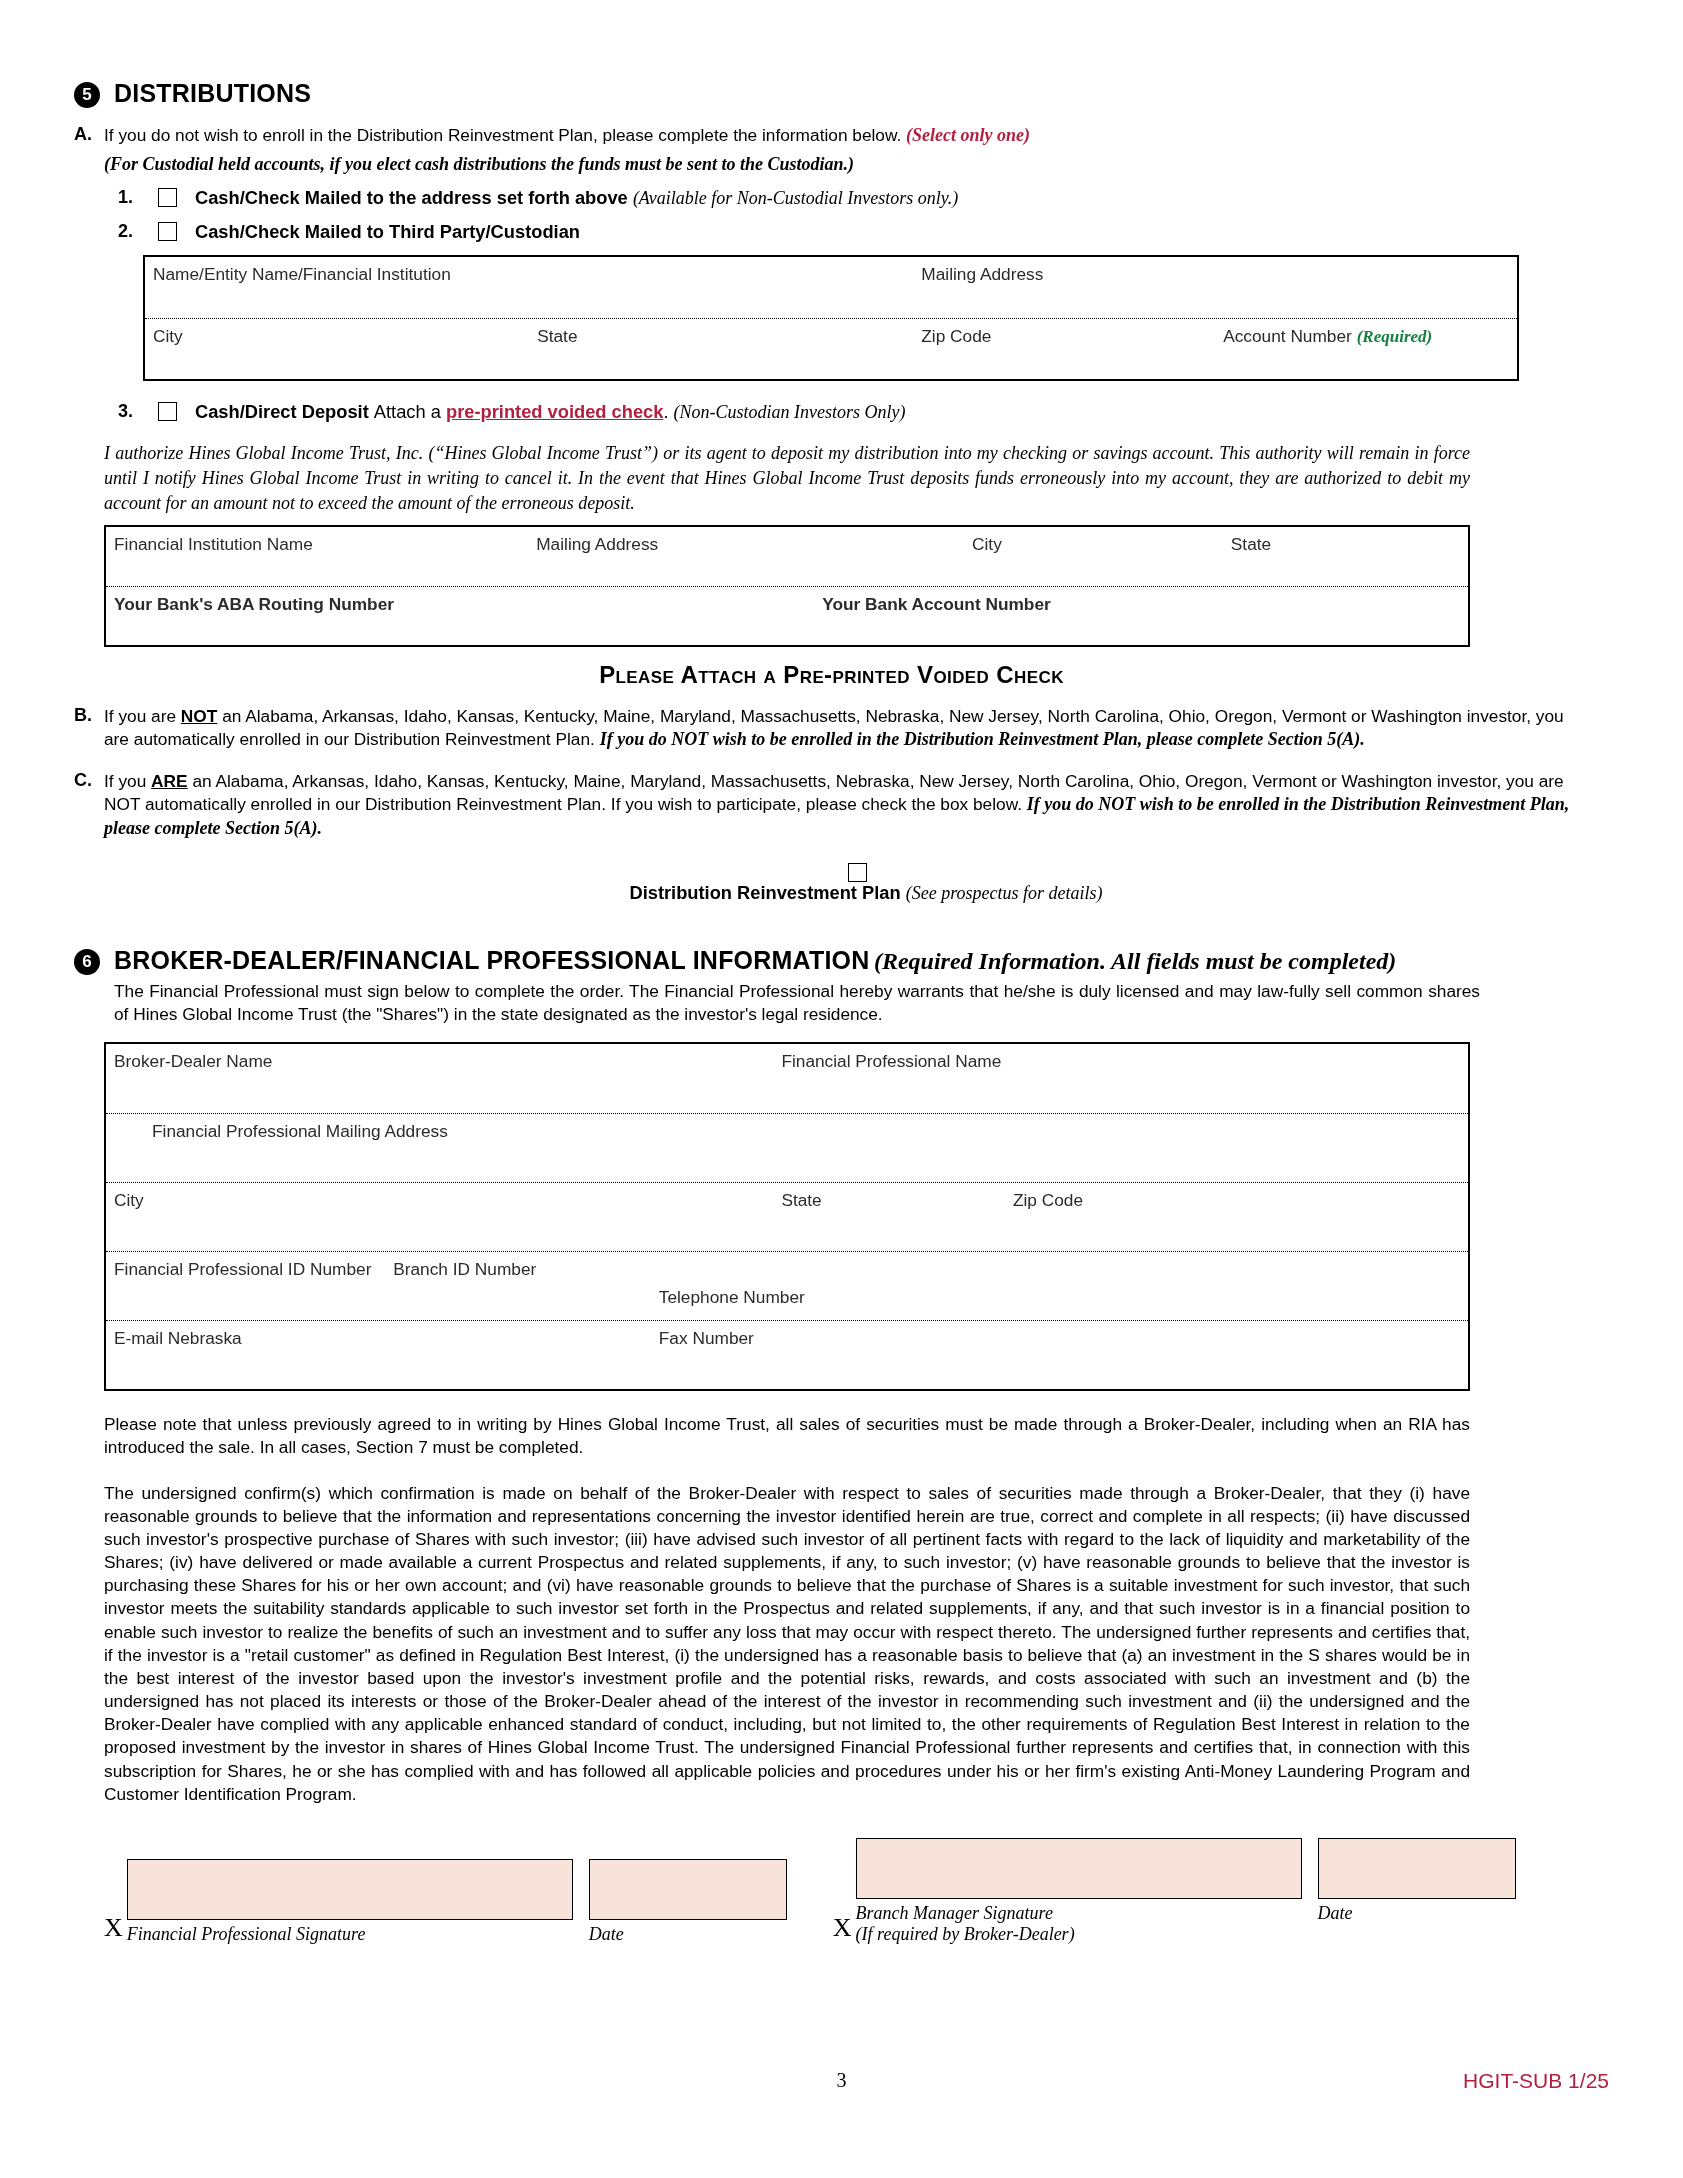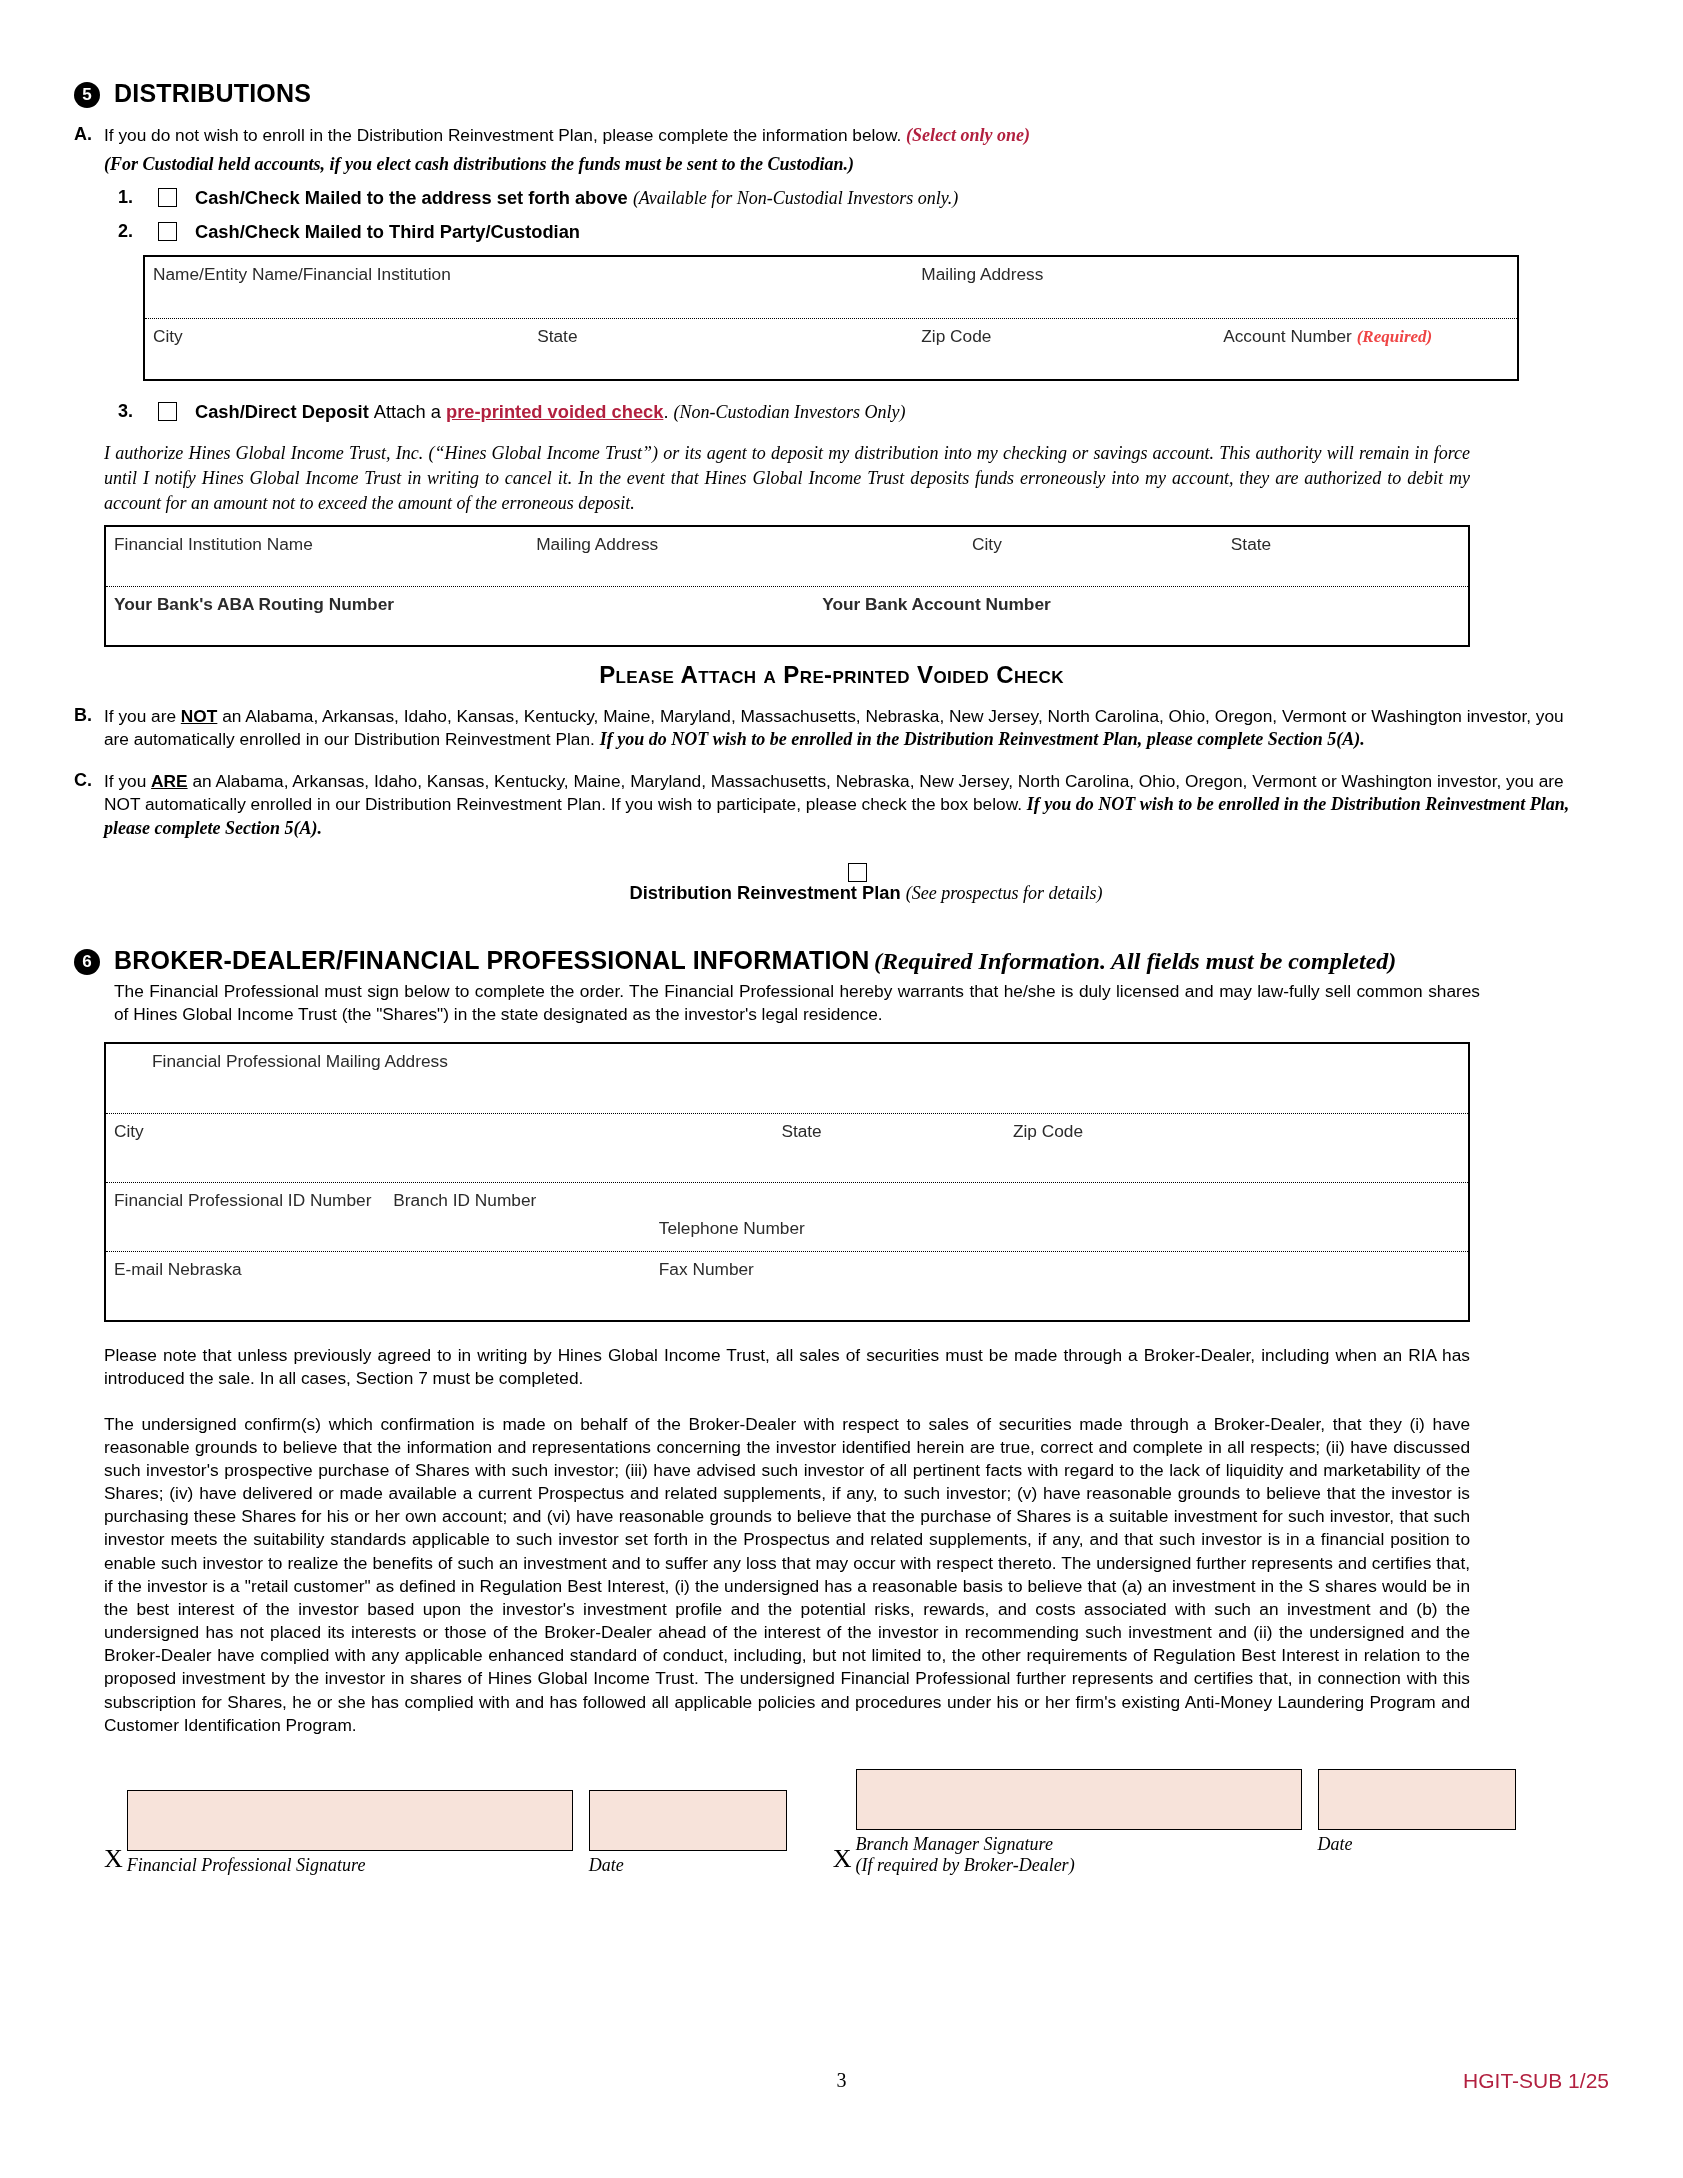--- a/index.html
+++ b/index.html
@@ -158,21 +158,21 @@
     padding: 7px 0 0 8px;
     box-sizing: border-box;
     font-size: 17.3px;
     font-family: "Liberation Sans", sans-serif;
     color: #2b2b2b;
   }
   .fcell .req {
     font-family: "Liberation Serif", serif;
     font-style: italic;
     font-weight: bold;
-    color: #ef4444;
+    color: #15803d;
     font-size: 17px;
   }
 
   
   .attach-head {
     text-align: center;
     font-size: 24px;
     font-weight: bold;
     font-family: "Liberation Sans", sans-serif;
     font-variant: small-caps;
@@ -351,20 +351,24 @@
       <div>
         <span class="sec-title">BROKER-DEALER/FINANCIAL PROFESSIONAL INFORMATION</span>
         <span class="sec-title-note">(Required Information. All fields must be completed)</span>
       </div>
       <div class="body-text" style="margin-top:5px; width:1366px; text-align:justify;">The Financial Professional must sign below to complete the order. The Financial Professional hereby warrants that he/she is duly licensed and may law-fully sell common shares of Hines Global Income Trust (the "Shares") in the state designated as the investor's legal residence.</div>
     </div>
   </div>
 
   <div class="ftable" style="margin-left:30px; width:1366px; margin-top:16px;">
     <div class="frow" style="height:69px;">
+      <div class="fcell" style="width:49%;">Broker-Dealer Name</div>
+      <div class="fcell" style="width:51%;">Financial Professional Name</div>
+    </div>
+    <div class="frow" style="height:69px;">
       <div class="fcell" style="width:100%;padding-left:46px;">Financial Professional Mailing Address</div>
     </div>
     <div class="frow" style="height:69px;">
       <div class="fcell" style="width:49%;">City</div>
       <div class="fcell" style="width:17%;">State</div>
       <div class="fcell" style="width:34%;">Zip Code</div>
     </div>
     <div class="frow" style="height:69px;">
       <div class="fcell" style="width:20.5%;">Financial Professional ID Number</div>
       <div class="fcell" style="width:19.5%;">Branch ID Number</div>

